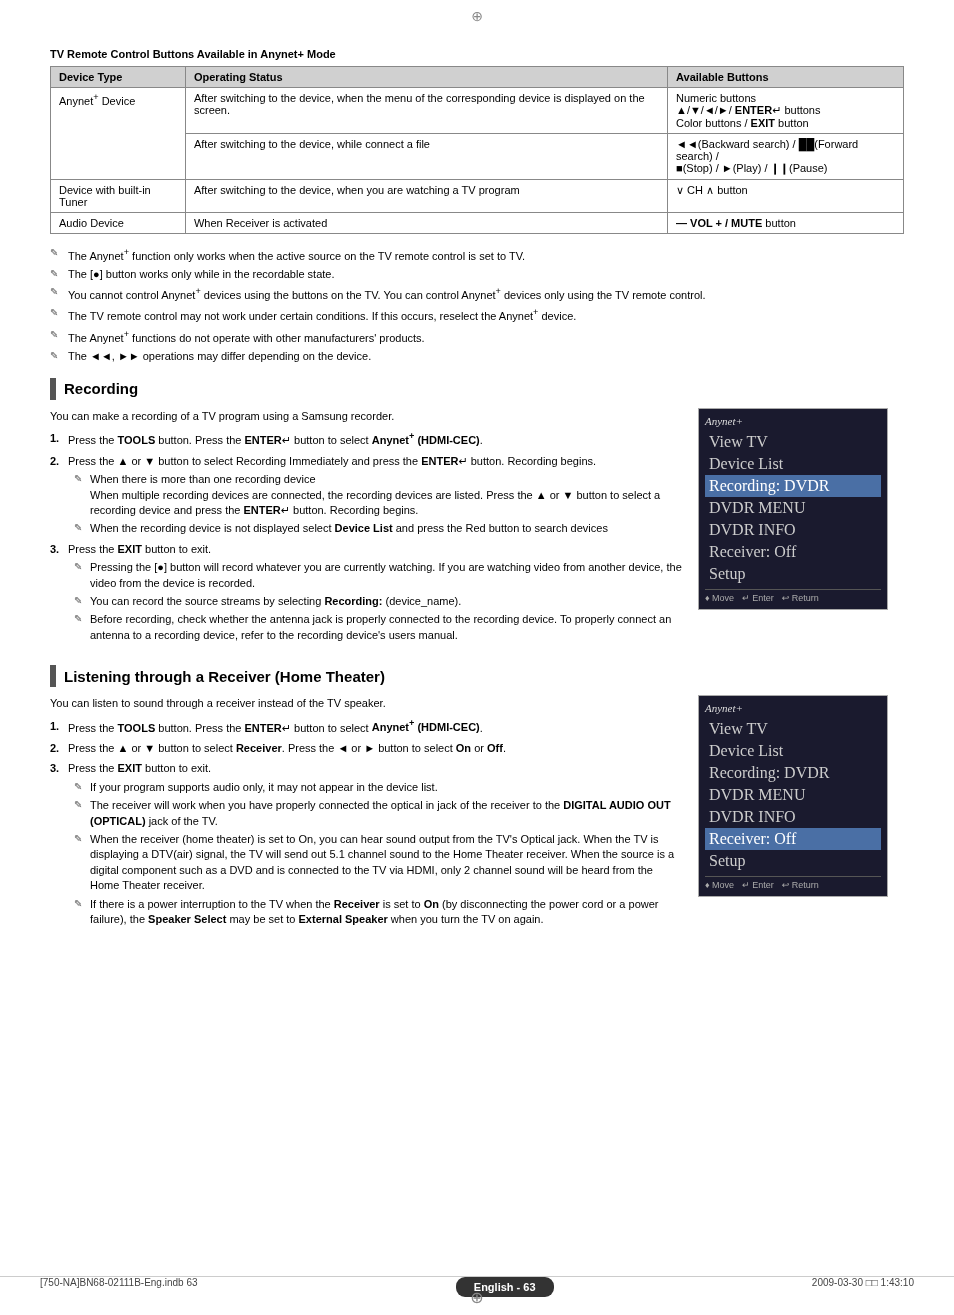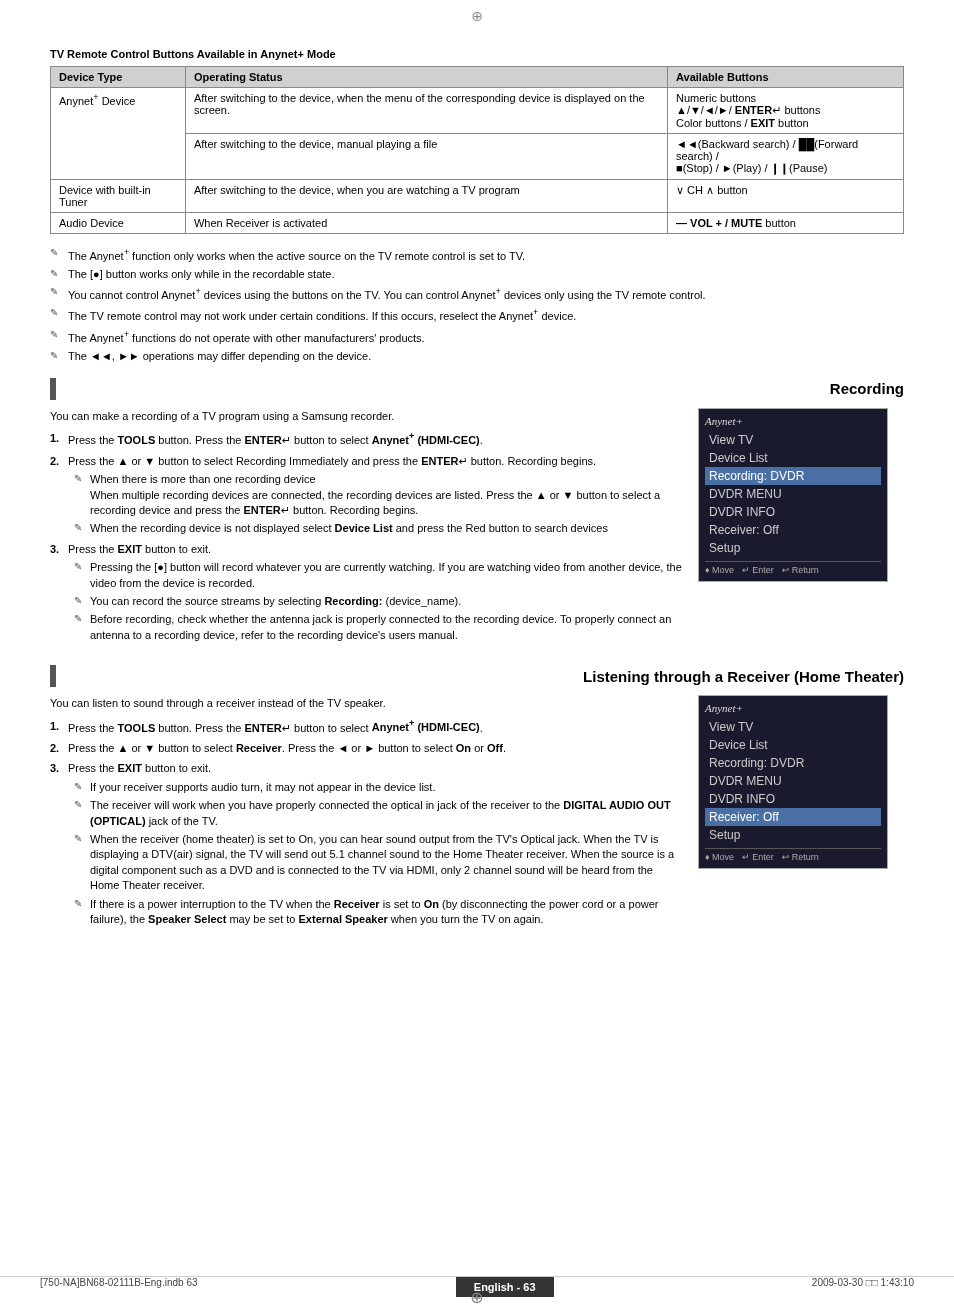--- a/index.html
+++ b/index.html
@@ -64,21 +64,20 @@
       left: 0;
       top: 0;
       font-size: 10px;
       color: #555;
     }
     
     .section-header {
       display: flex;
       align-items: center;
       margin: 14px 0 8px 0;
-      justify-content: space-between;
     }
     .section-bar {
       width: 6px;
       height: 22px;
       background: #555;
       margin-right: 8px;
       flex-shrink: 0;
     }
     .section-header-text {
       font-size: 15px;
@@ -150,22 +149,23 @@
     }
     .anynet-menu .menu-title {
       font-style: italic;
       font-size: 11px;
       color: #ddd;
       margin-bottom: 4px;
       font-family: serif;
     }
     .anynet-menu .menu-item {
       padding: 2px 4px;
-      font-size: 12px;
+      font-size: 16px;
       color: #ccc;
+      font-family: Liberation Serif, serif;
     }
     .anynet-menu .menu-item.selected {
       background: #4a6fa5;
       color: #fff;
     }
     .anynet-menu .menu-footer {
       margin-top: 4px;
       border-top: 1px solid #555;
       padding-top: 3px;
       font-size: 9px;
@@ -186,21 +186,21 @@
       font-size: 10px;
       color: #444;
       border-top: 1px solid #ccc;
     }
     .page-footer .center-badge {
       background: #333;
       color: #fff;
       padding: 4px 18px;
       font-size: 11px;
       font-weight: bold;
-      border-radius: 0;
+      border-radius: 9px;
     }
     .crosshair {
       text-align: center;
       color: #888;
       font-size: 14px;
       margin-bottom: 4px;
     }
     b { font-weight: bold; }
   </style>
 </head>
@@ -227,21 +227,21 @@
           <td rowspan="2" class="device-col">Anynet<sup>+</sup> Device</td>
           <td>After switching to the device, when the menu of the corresponding device is displayed on the screen.</td>
           <td>
             Numeric buttons<br>
             ▲/▼/◄/►/ <b>ENTER</b>↵ buttons<br>
             Color buttons / <b>EXIT</b> button
           </td>
         </tr>
 
         <tr>
-          <td>After switching to the device, manual playing a file</td>
+          <td>After switching to the device, while connect a file</td>
           <td>
             ◄◄(Backward search) / ██(Forward search) /<br>
             ■(Stop) / ►(Play) / ❙❙(Pause)
           </td>
         </tr>
 
         <tr>
           <td>Device with built-in Tuner</td>
           <td>After switching to the device, when you are watching a TV program</td>
           <td>∨ CH ∧ button</td>
@@ -336,21 +336,21 @@
             Press the <b>TOOLS</b> button. Press the <b>ENTER</b>↵ button to select <b>Anynet<sup>+</sup> (HDMI-CEC)</b>.
           </li>
           <li style="margin-top:4px;">
             <span class="num">2.</span>
             Press the ▲ or ▼ button to select <b>Receiver</b>. Press the ◄ or ► button to select <b>On</b> or <b>Off</b>.
           </li>
           <li style="margin-top:4px;">
             <span class="num">3.</span>
             Press the <b>EXIT</b> button to exit.
             <div class="sub-note">
-              If your receiver supports audio turn, it may not appear in the device list.
+              If your program supports audio only, it may not appear in the device list.
             </div>
             <div class="sub-note">
               The receiver will work when you have properly connected the optical in jack of the receiver to the <b>DIGITAL AUDIO OUT (OPTICAL)</b> jack of the TV.
             </div>
             <div class="sub-note">
               When the receiver (home theater) is set to On, you can hear sound output from the TV's Optical jack. When the TV is displaying a DTV(air) signal, the TV will send out 5.1 channel sound to the Home Theater receiver. When the source is a digital component such as a DVD and is connected to the TV via HDMI, only 2 channel sound will be heard from the Home Theater receiver.
             </div>
             <div class="sub-note">
               If there is a power interruption to the TV when the <b>Receiver</b> is set to <b>On</b> (by disconnecting the power cord or a power failure), the <b>Speaker Select</b> may be set to <b>External Speaker</b> when you turn the TV on again.
             </div>

